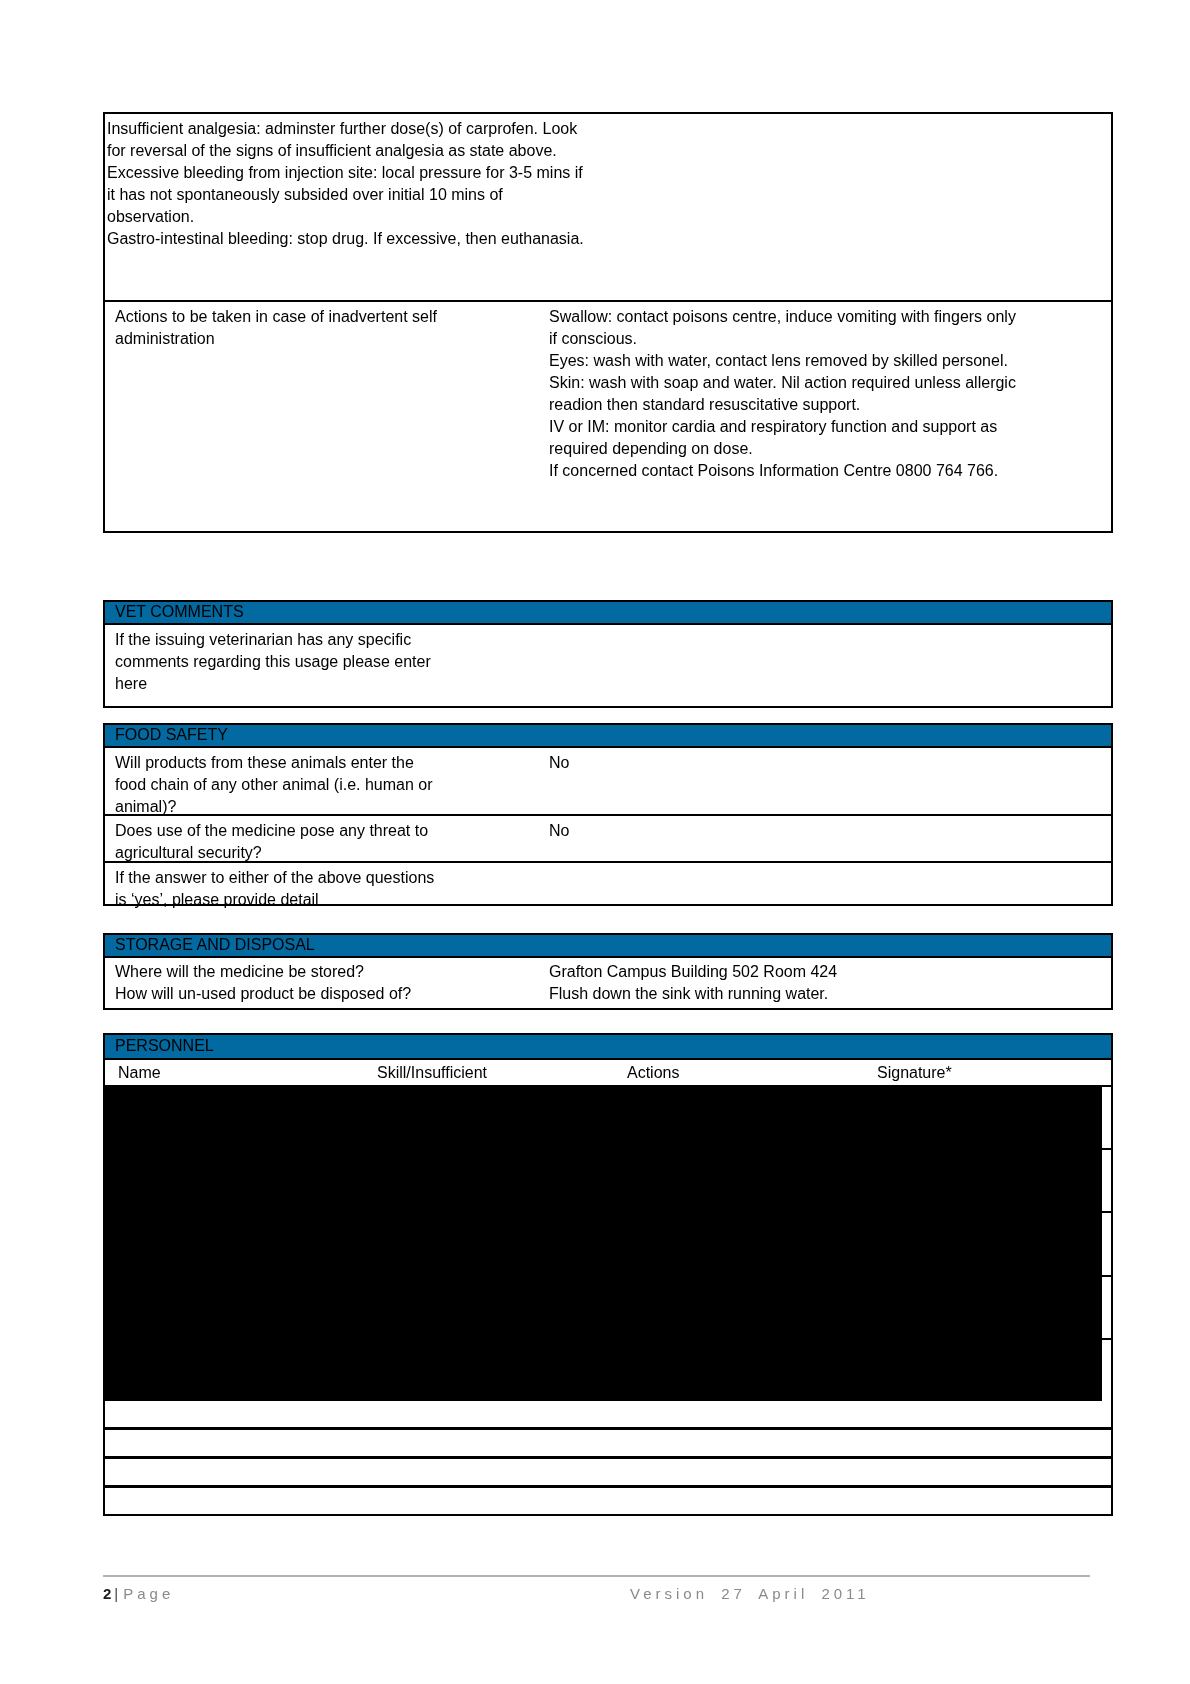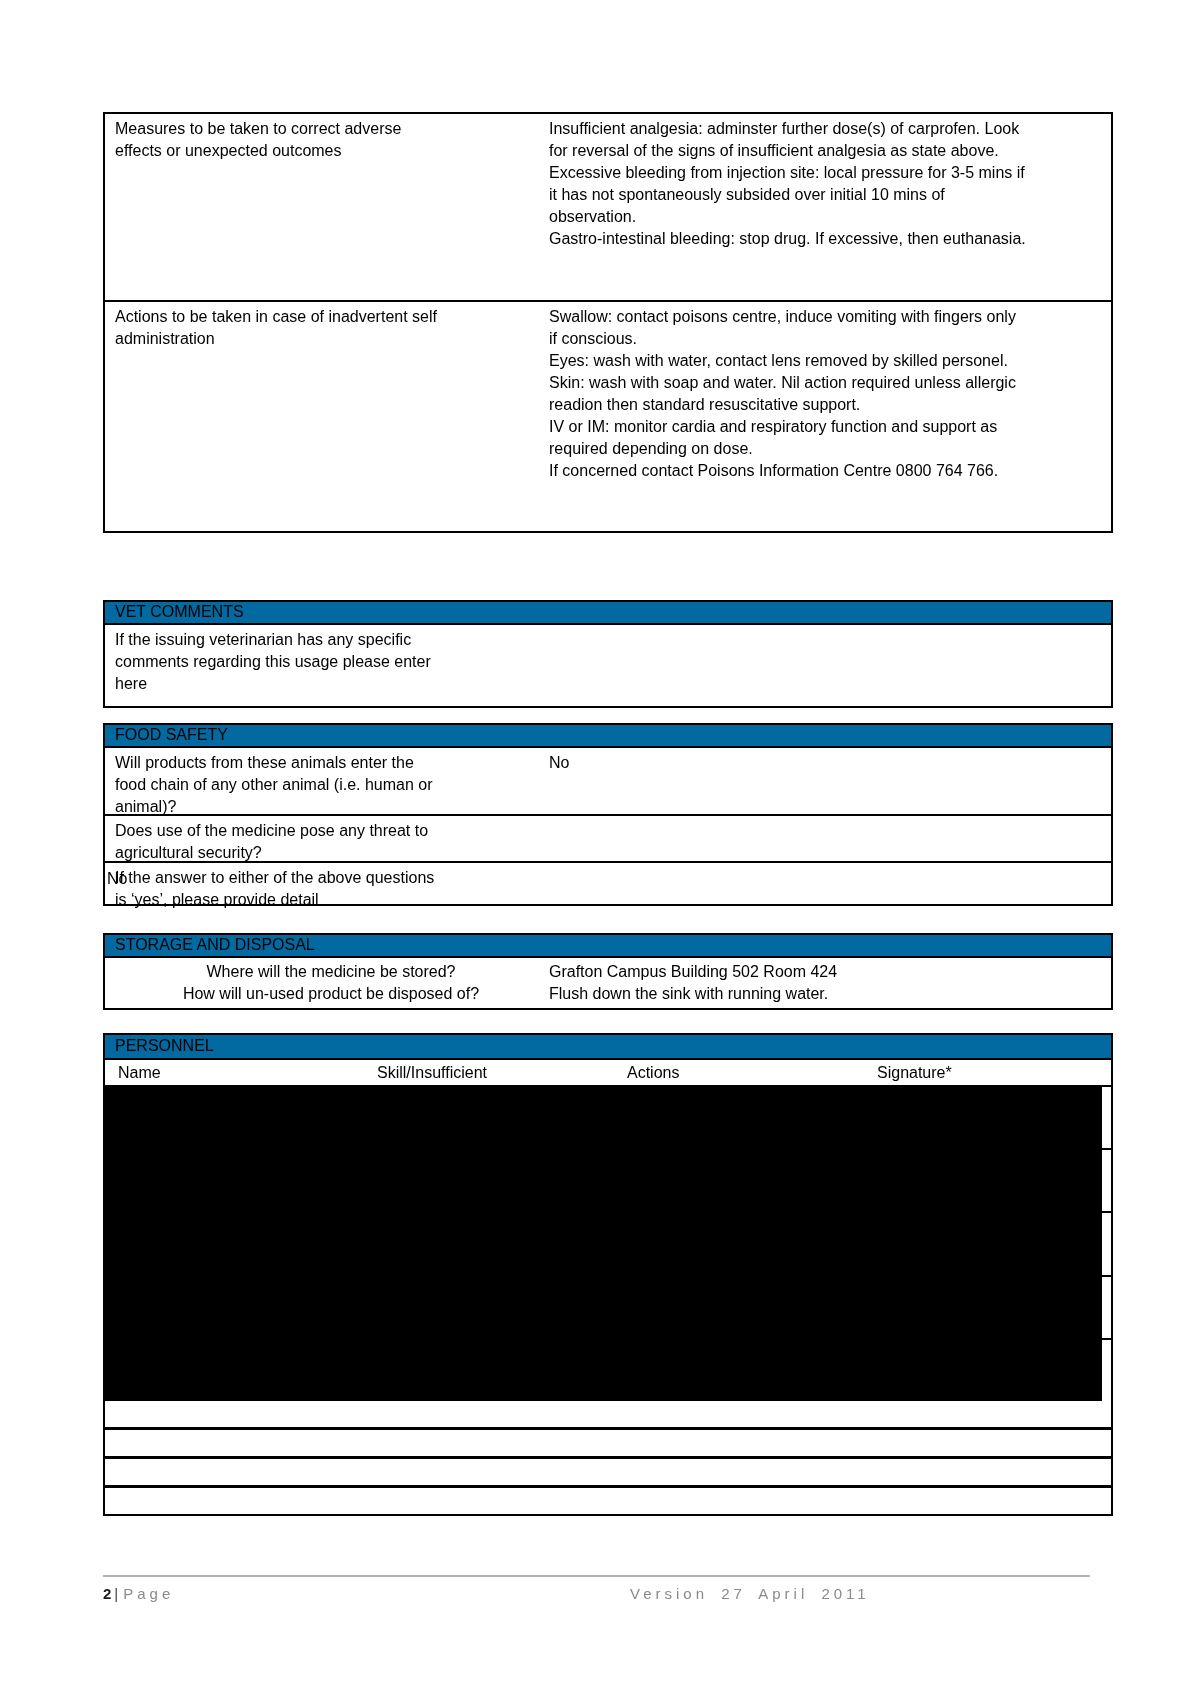--- a/index.html
+++ b/index.html
@@ -33,25 +33,25 @@
   .frow { display: flex; }
   .frow.sep { border-bottom: 2px solid #000; }
   .qcell { width: 442px; flex-shrink: 0; padding: 4px 10px 0 10px; box-sizing: border-box; }
   .acell { flex: 1; padding: 4px 8px 0 2px; }
   .wrapL { max-width: 322px; }
   .wrapR { max-width: 478px; white-space: pre-line; }
   .t1r1 { height: 186px; }
   .t1r2 { height: 229px; }
   .vet-body { height: 77px; padding: 4px 10px 0 10px; }
   .fsr1 { height: 66px; }
-  .fsr2 { height: 45px; flex-direction: column; }
+  .fsr2 { height: 45px; }
   .fsr3 { height: 41px; flex-direction: column; }
   .st-body { padding-top: 3px; height: 47px; }
   .s-line { display: flex; }
-  .s-q { width: 432px; flex-shrink: 0; padding-left: 10px; text-align: center; }
+  .s-q { width: 432px; flex-shrink: 0; padding-left: 10px; }
   .s-a { flex: 1; padding-left: 2px; }
   .bold { font-weight: normal; }
 
   
   .p-namerow { position: relative; height: 25px; border-bottom: 2px solid #000; }
   .p-namerow span { position: absolute; top: 2px; }
   .p-col0 { left: 13px; }
   .p-col1 { left: 272px; }
   .p-col2 { left: 522px; }
   .p-col3 { left: 772px; }
@@ -70,23 +70,20 @@
   .foot-left .lbl { letter-spacing: 4px; }
   .foot-version { position: absolute; left: 630px; top: 1585px; font-size: 15px; color: #8a8a8a; letter-spacing: 4px; word-spacing: 5px; }
 </style>
 </head>
 <body>
 
 <div class="page">
 
   <div class="sect" style="top:112px;">
     <div class="frow sep t1r1">
-      <div class="qcell">
-        <div class="wrapL">Measures to be taken to correct adverse effects or unexpected outcomes</div>
-      </div>
       <div class="acell">
         <div class="wrapR">Insufficient analgesia: adminster further dose(s) of carprofen. Look for reversal of the signs of insufficient analgesia as state above.
 Excessive bleeding from injection site: local pressure for 3-5 mins if it has not spontaneously subsided over initial 10 mins of observation.
 Gastro-intestinal bleeding: stop drug. If excessive, then euthanasia.</div>
       </div>
     </div>
     <div class="frow t1r2">
       <div class="qcell">
         <div class="wrapL">Actions to be taken in case of inadvertent self administration</div>
       </div>

